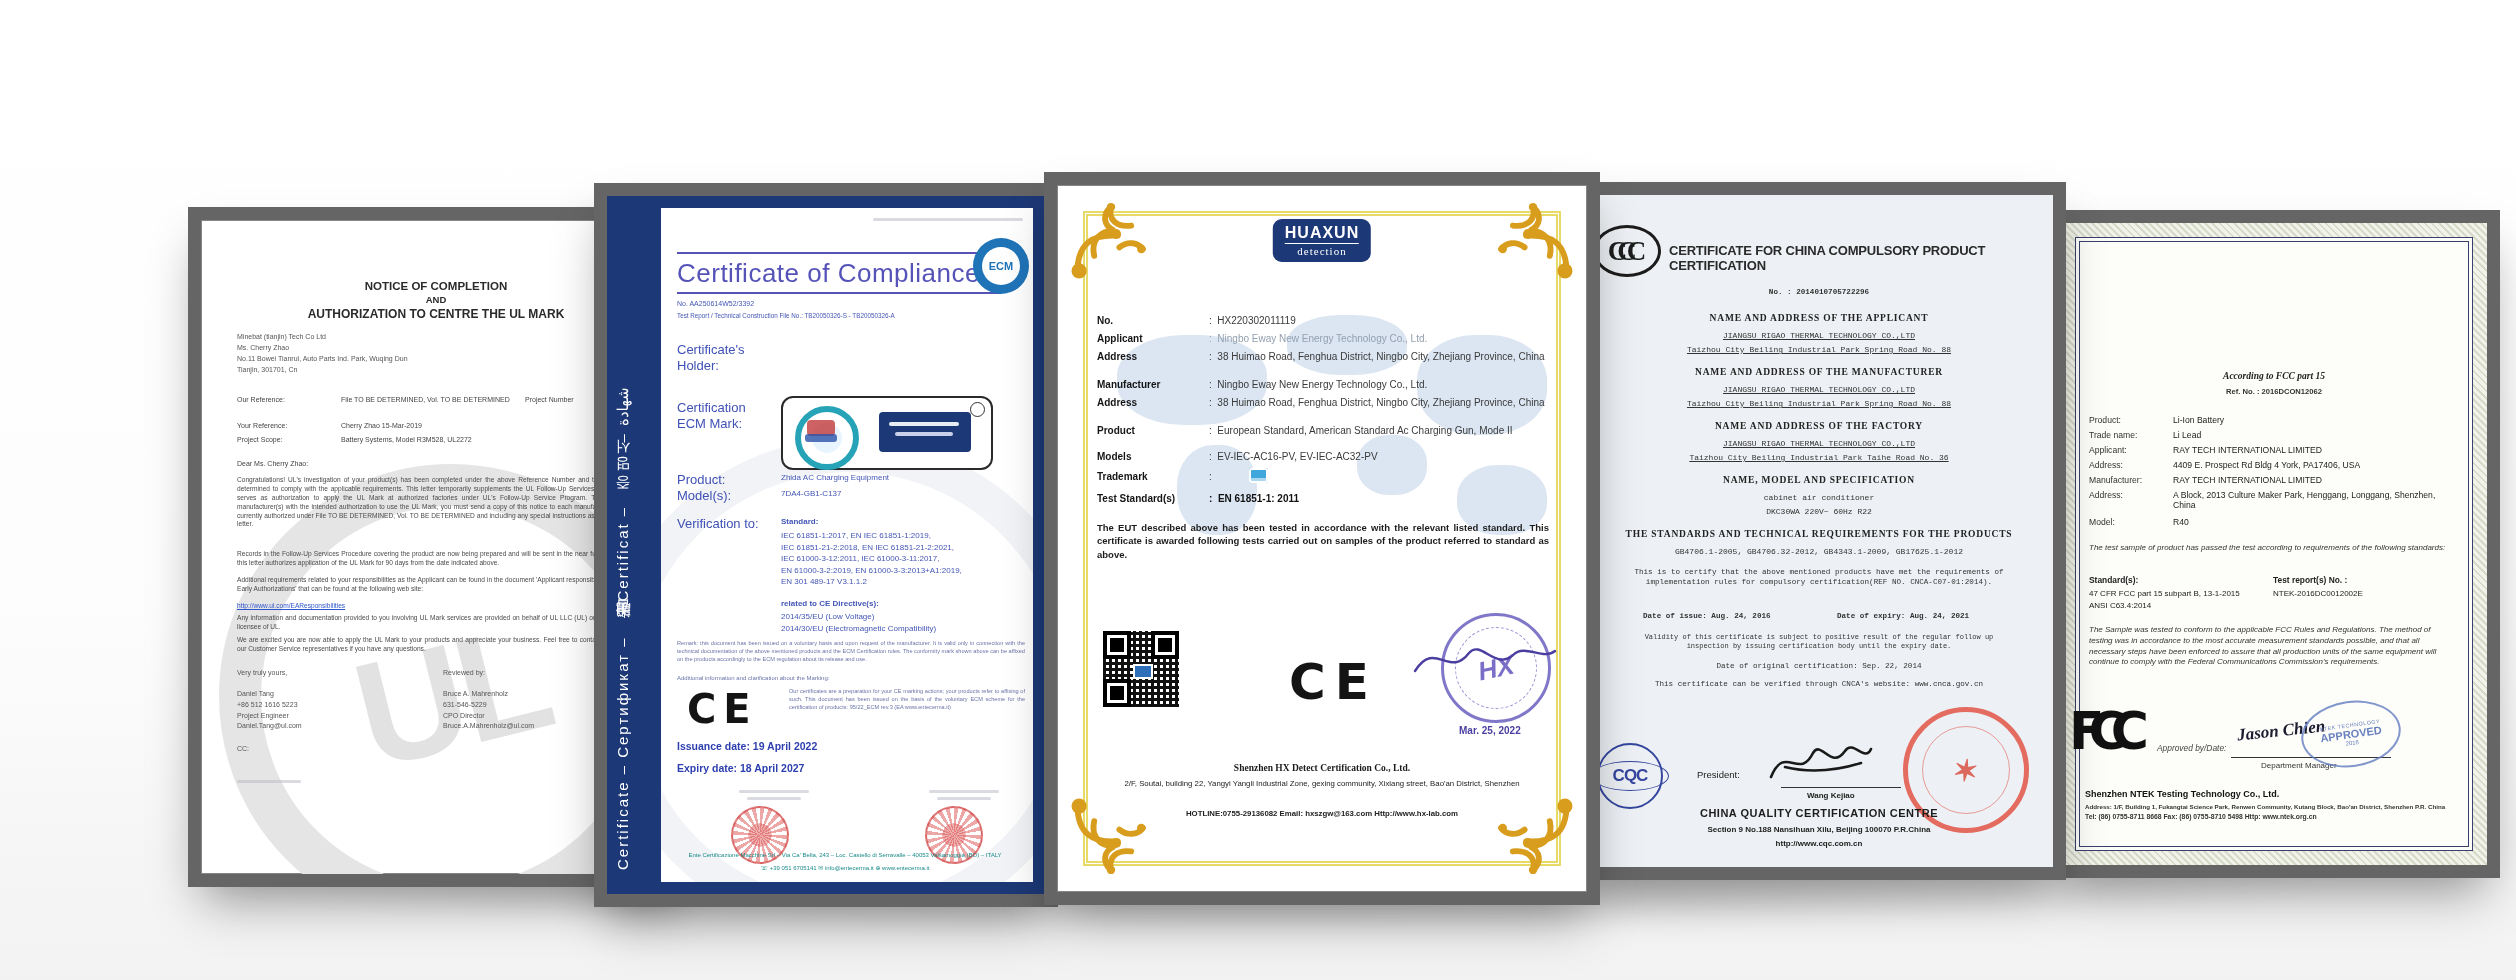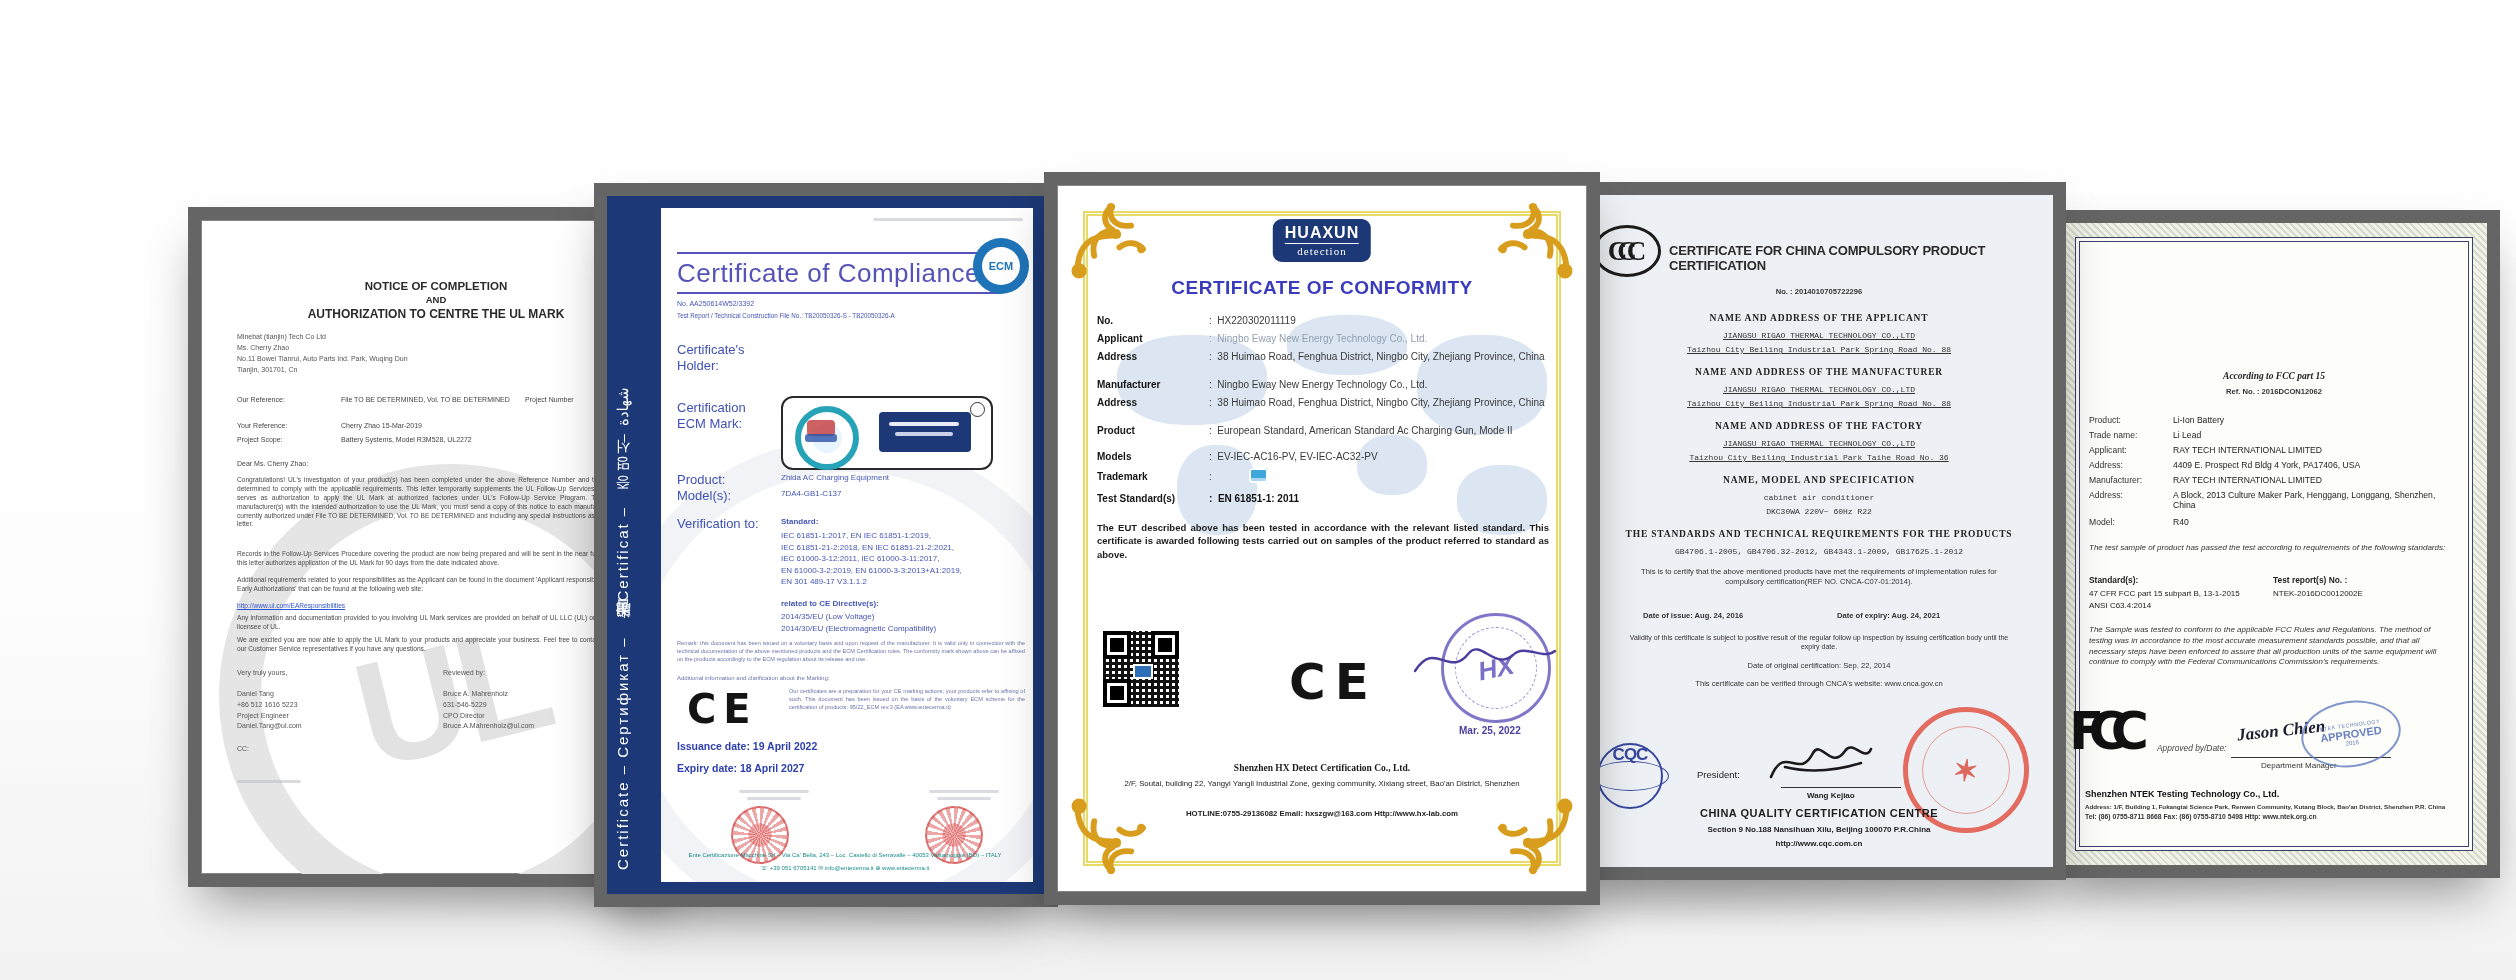--- a/index.html
+++ b/index.html
@@ -70,22 +70,22 @@
   .hx-foot1{left:0;right:0;text-align:center;font-family:"Liberation Serif",serif;font-weight:bold;font-size:9.5px;color:#1a1a1a}
   .hx-foot2{left:36px;width:458px;text-align:center;font-size:7.8px;color:#222;line-height:1.4}
 
   
   .ccc-bg{position:absolute;inset:0;background:#edf0f4}
   .ccc-oval{width:62px;height:46px;border:3px solid #1c1c1c;border-radius:50%;display:flex;align-items:center;justify-content:center}
   .ccc-oval span{font-size:27px;font-weight:bold;color:#1c1c1c;letter-spacing:-10px;margin-right:10px;font-family:"Liberation Serif",serif}
   .ccc-title{font-size:13px;font-weight:bold;color:#2a2a2a;letter-spacing:-.2px}
   .ccc-h{left:0;right:0;text-align:center;font-family:"Liberation Serif",serif;font-weight:bold;font-size:9.5px;color:#222;letter-spacing:.8px}
   .ccc-v{left:0;right:0;text-align:center;font-family:"Liberation Mono",monospace;font-size:8px;color:#333;text-decoration:underline}
-  .ccc-p{font-family:Liberation Sans, sans-serif;font-size:7.6px;color:#333;line-height:1.35}
-  .cqc{width:62px;height:62px;border:2.5px solid #35469e;border-radius:50%;display:flex;align-items:flex-start;justify-content:center}
+  .ccc-p{font-family:Liberation Mono, monospace;font-size:7.6px;color:#333;line-height:1.35}
+  .cqc{width:62px;height:62px;border:2.5px solid #35469e;border-radius:50%;display:flex;align-items:center;justify-content:center}
   .cqc::before{content:"";position:absolute;left:-8px;right:-8px;top:16px;bottom:16px;border:1.5px solid #35469e;border-radius:50%}
   .cqc span{font-weight:bold;font-size:17px;color:#35469e;letter-spacing:-1px}
   .stamp-red{width:116px;height:116px;border-radius:50%;border:5px solid rgba(224,84,69,.85);display:flex;align-items:center;justify-content:center}
   .stamp-red::before{content:"";position:absolute;inset:14px;border:1.5px solid rgba(224,84,69,.55);border-radius:50%}
   .stamp-red b{color:rgba(216,70,55,.8);font-size:30px;transform:rotate(8deg)}
 
   
   .fcc-border{position:absolute;inset:0;background:repeating-linear-gradient(45deg,#d6dac9 0 2px,#f1f2e9 2px 5px)}
   .fcc-paper{position:absolute;inset:14px;background:#fdfdfa;border:1px solid #39406b;box-shadow:inset 0 0 0 3px #fdfdfa,inset 0 0 0 4px #39406b}
   .fcc-title{left:0;right:0;text-align:center;font-family:"Liberation Serif",serif;font-style:italic;font-weight:bold;font-size:21px;color:#111;letter-spacing:.5px}
@@ -292,21 +292,20 @@
               <circle cx="56" cy="44" r="6"></circle>
               <circle cx="50" cy="12" r="5"></circle>
               <circle cx="86" cy="62" r="5"></circle>
             </g>
           </svg>
       </div>
       <div class="c hx-logo">
         <span class="t">HUAXUN</span>
         <span class="s">detection</span>
       </div>
-      <div class="c hx-title">CERTIFICATE OF CONFORMITY</div>
 
       <div class="c hxrow" style="top:130px"><span class="hxl">No.</span><span class="hxv">HX220302011119</span></div>
       <div class="c hxrow" style="top:148px"><span class="hxl">Applicant</span><span class="hxv dim">Ningbo Eway New Energy Technology Co., Ltd.</span></div>
       <div class="c hxrow" style="top:166px"><span class="hxl">Address</span><span class="hxv">38 Huimao Road, Fenghua District, Ningbo City, Zhejiang Province, China</span></div>
       <div class="c hxrow" style="top:194px"><span class="hxl">Manufacturer</span><span class="hxv">Ningbo Eway New Energy Technology Co., Ltd.</span></div>
       <div class="c hxrow" style="top:212px"><span class="hxl">Address</span><span class="hxv">38 Huimao Road, Fenghua District, Ningbo City, Zhejiang Province, China</span></div>
       <div class="c hxrow" style="top:240px"><span class="hxl">Product</span><span class="hxv">European Standard, American Standard Ac Charging Gun, Mode II</span></div>
       <div class="c hxrow" style="top:266px"><span class="hxl">Models</span><span class="hxv">EV-IEC-AC16-PV, EV-IEC-AC32-PV</span></div>
       <div class="c hxrow" style="top:286px"><span class="hxl">Trademark</span><span class="hxv"></span></div>
       <div class="c" style="left:192px;top:283px;width:19px;height:15px;background:#3fa7dc;border-radius:3px;box-shadow:inset 0 0 0 2px #fff, inset 0 -5px 0 rgba(255,255,255,.55)"></div>

